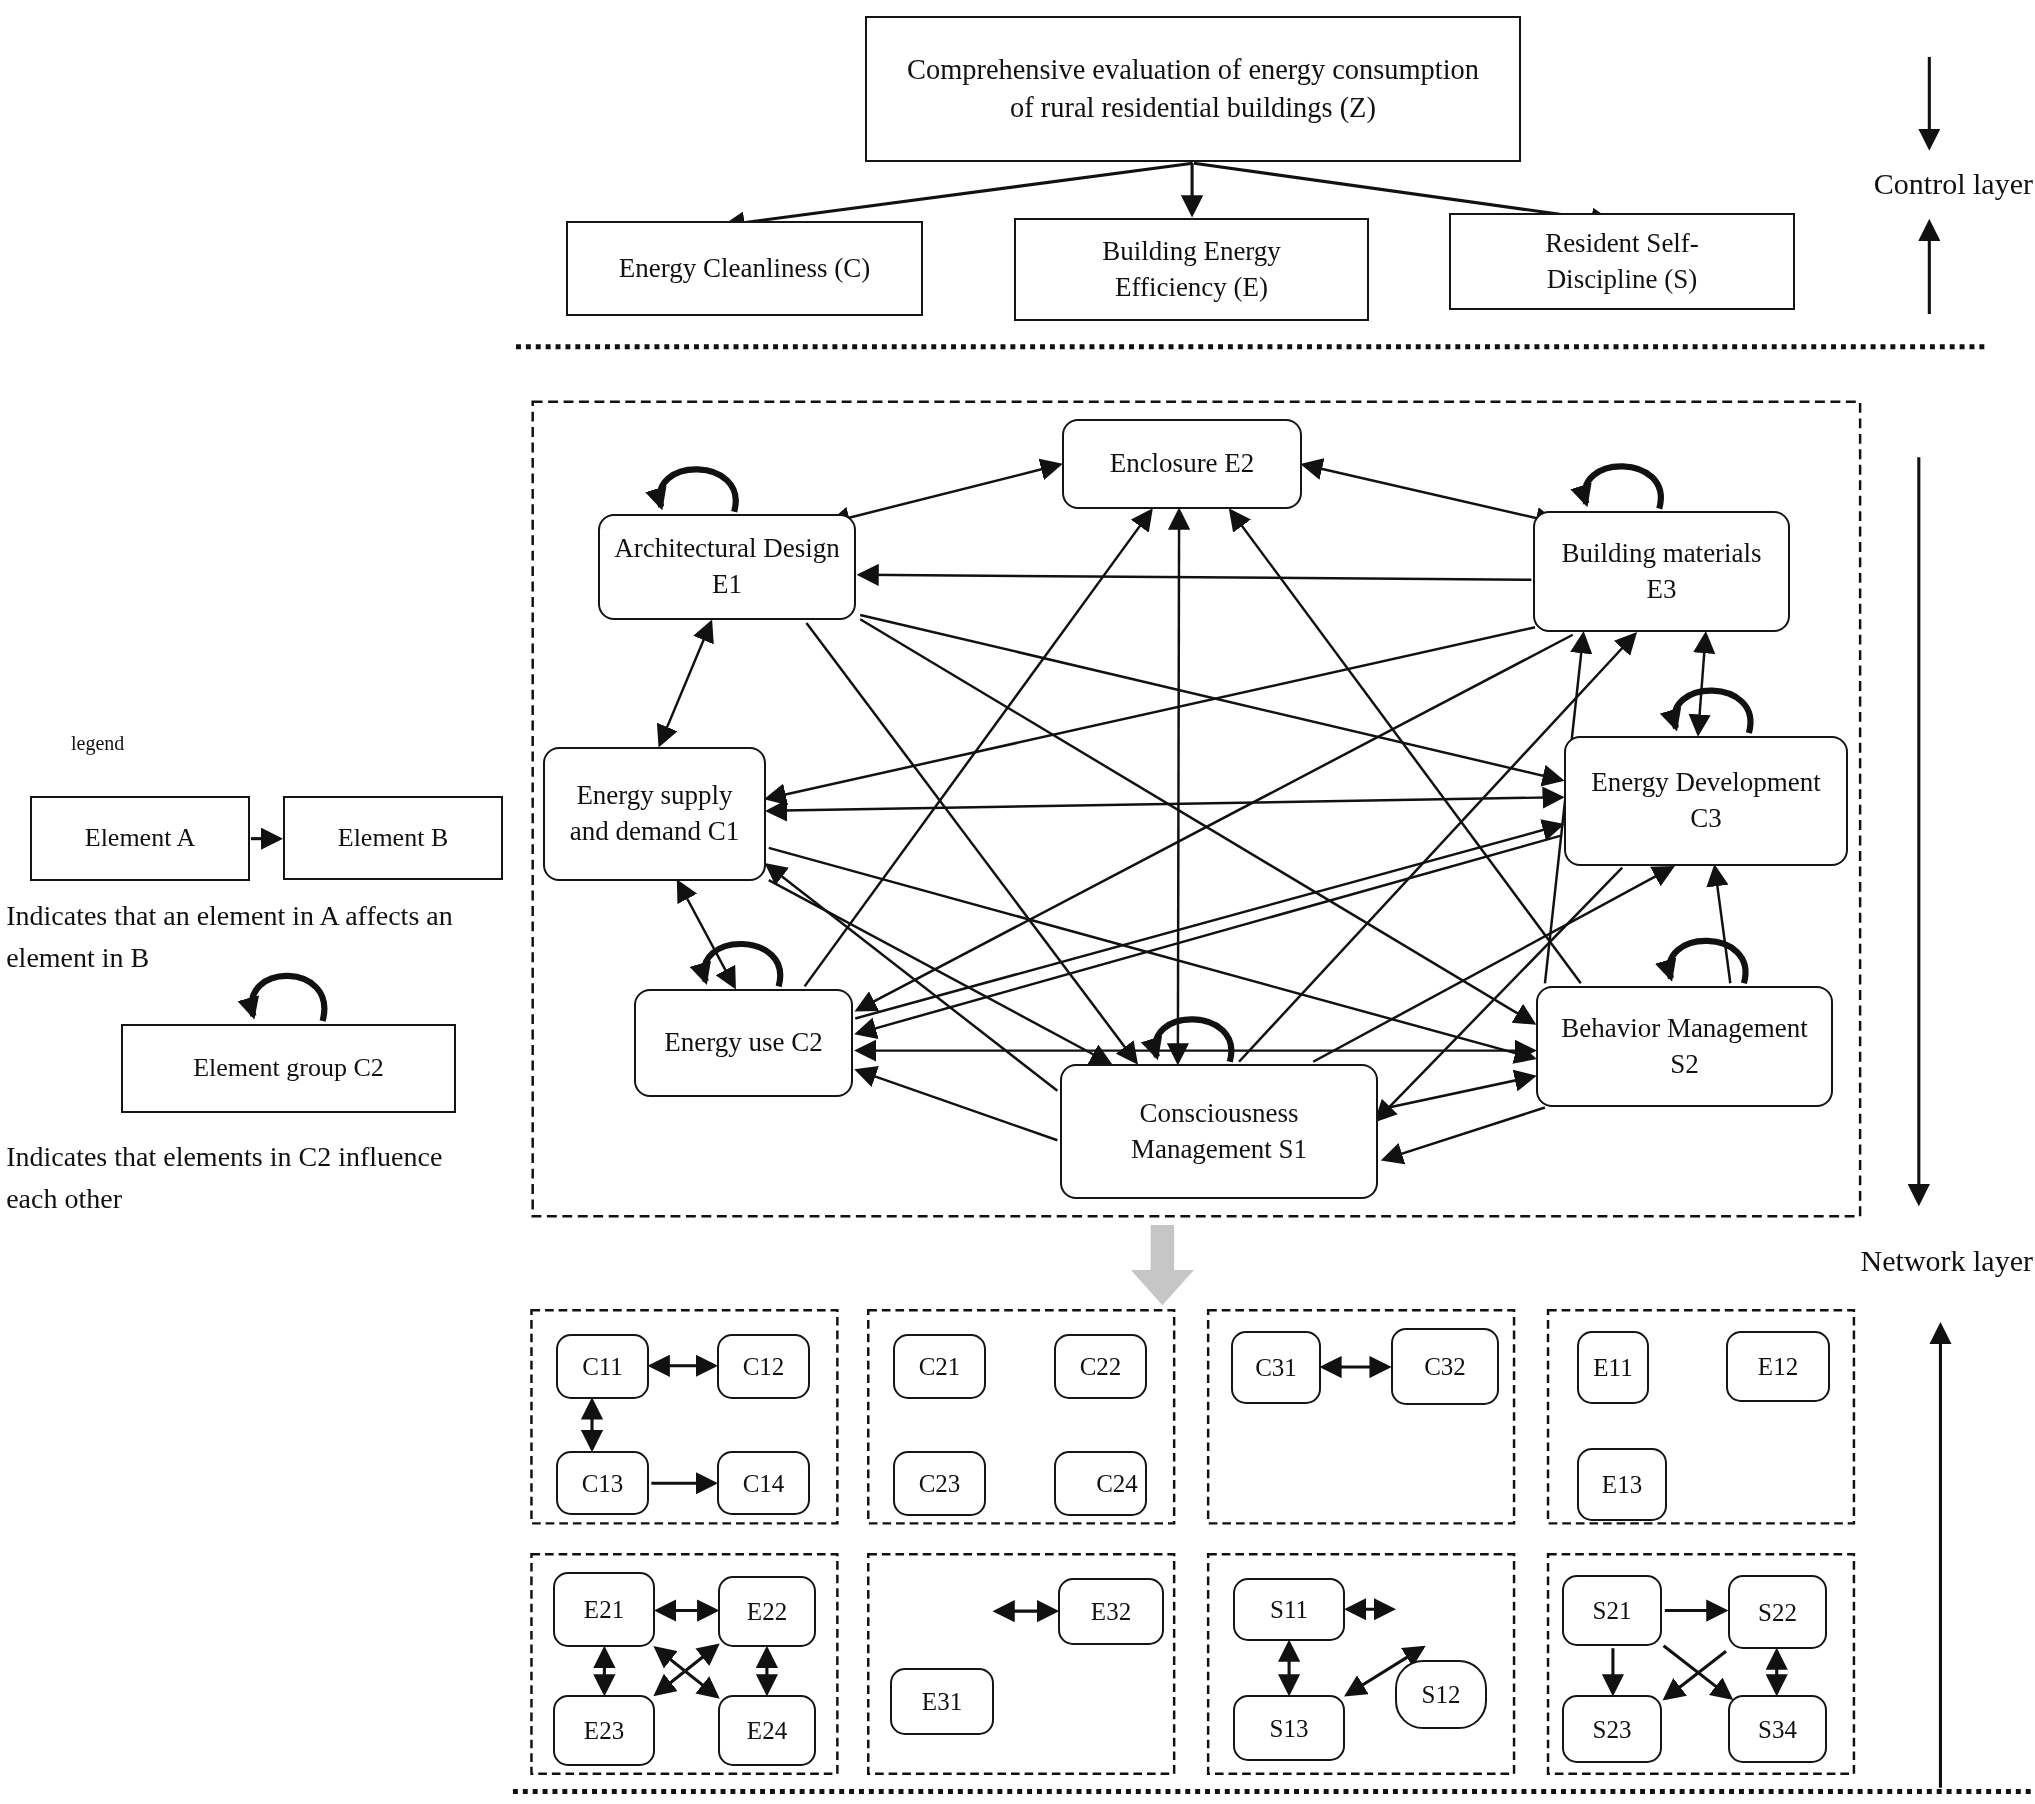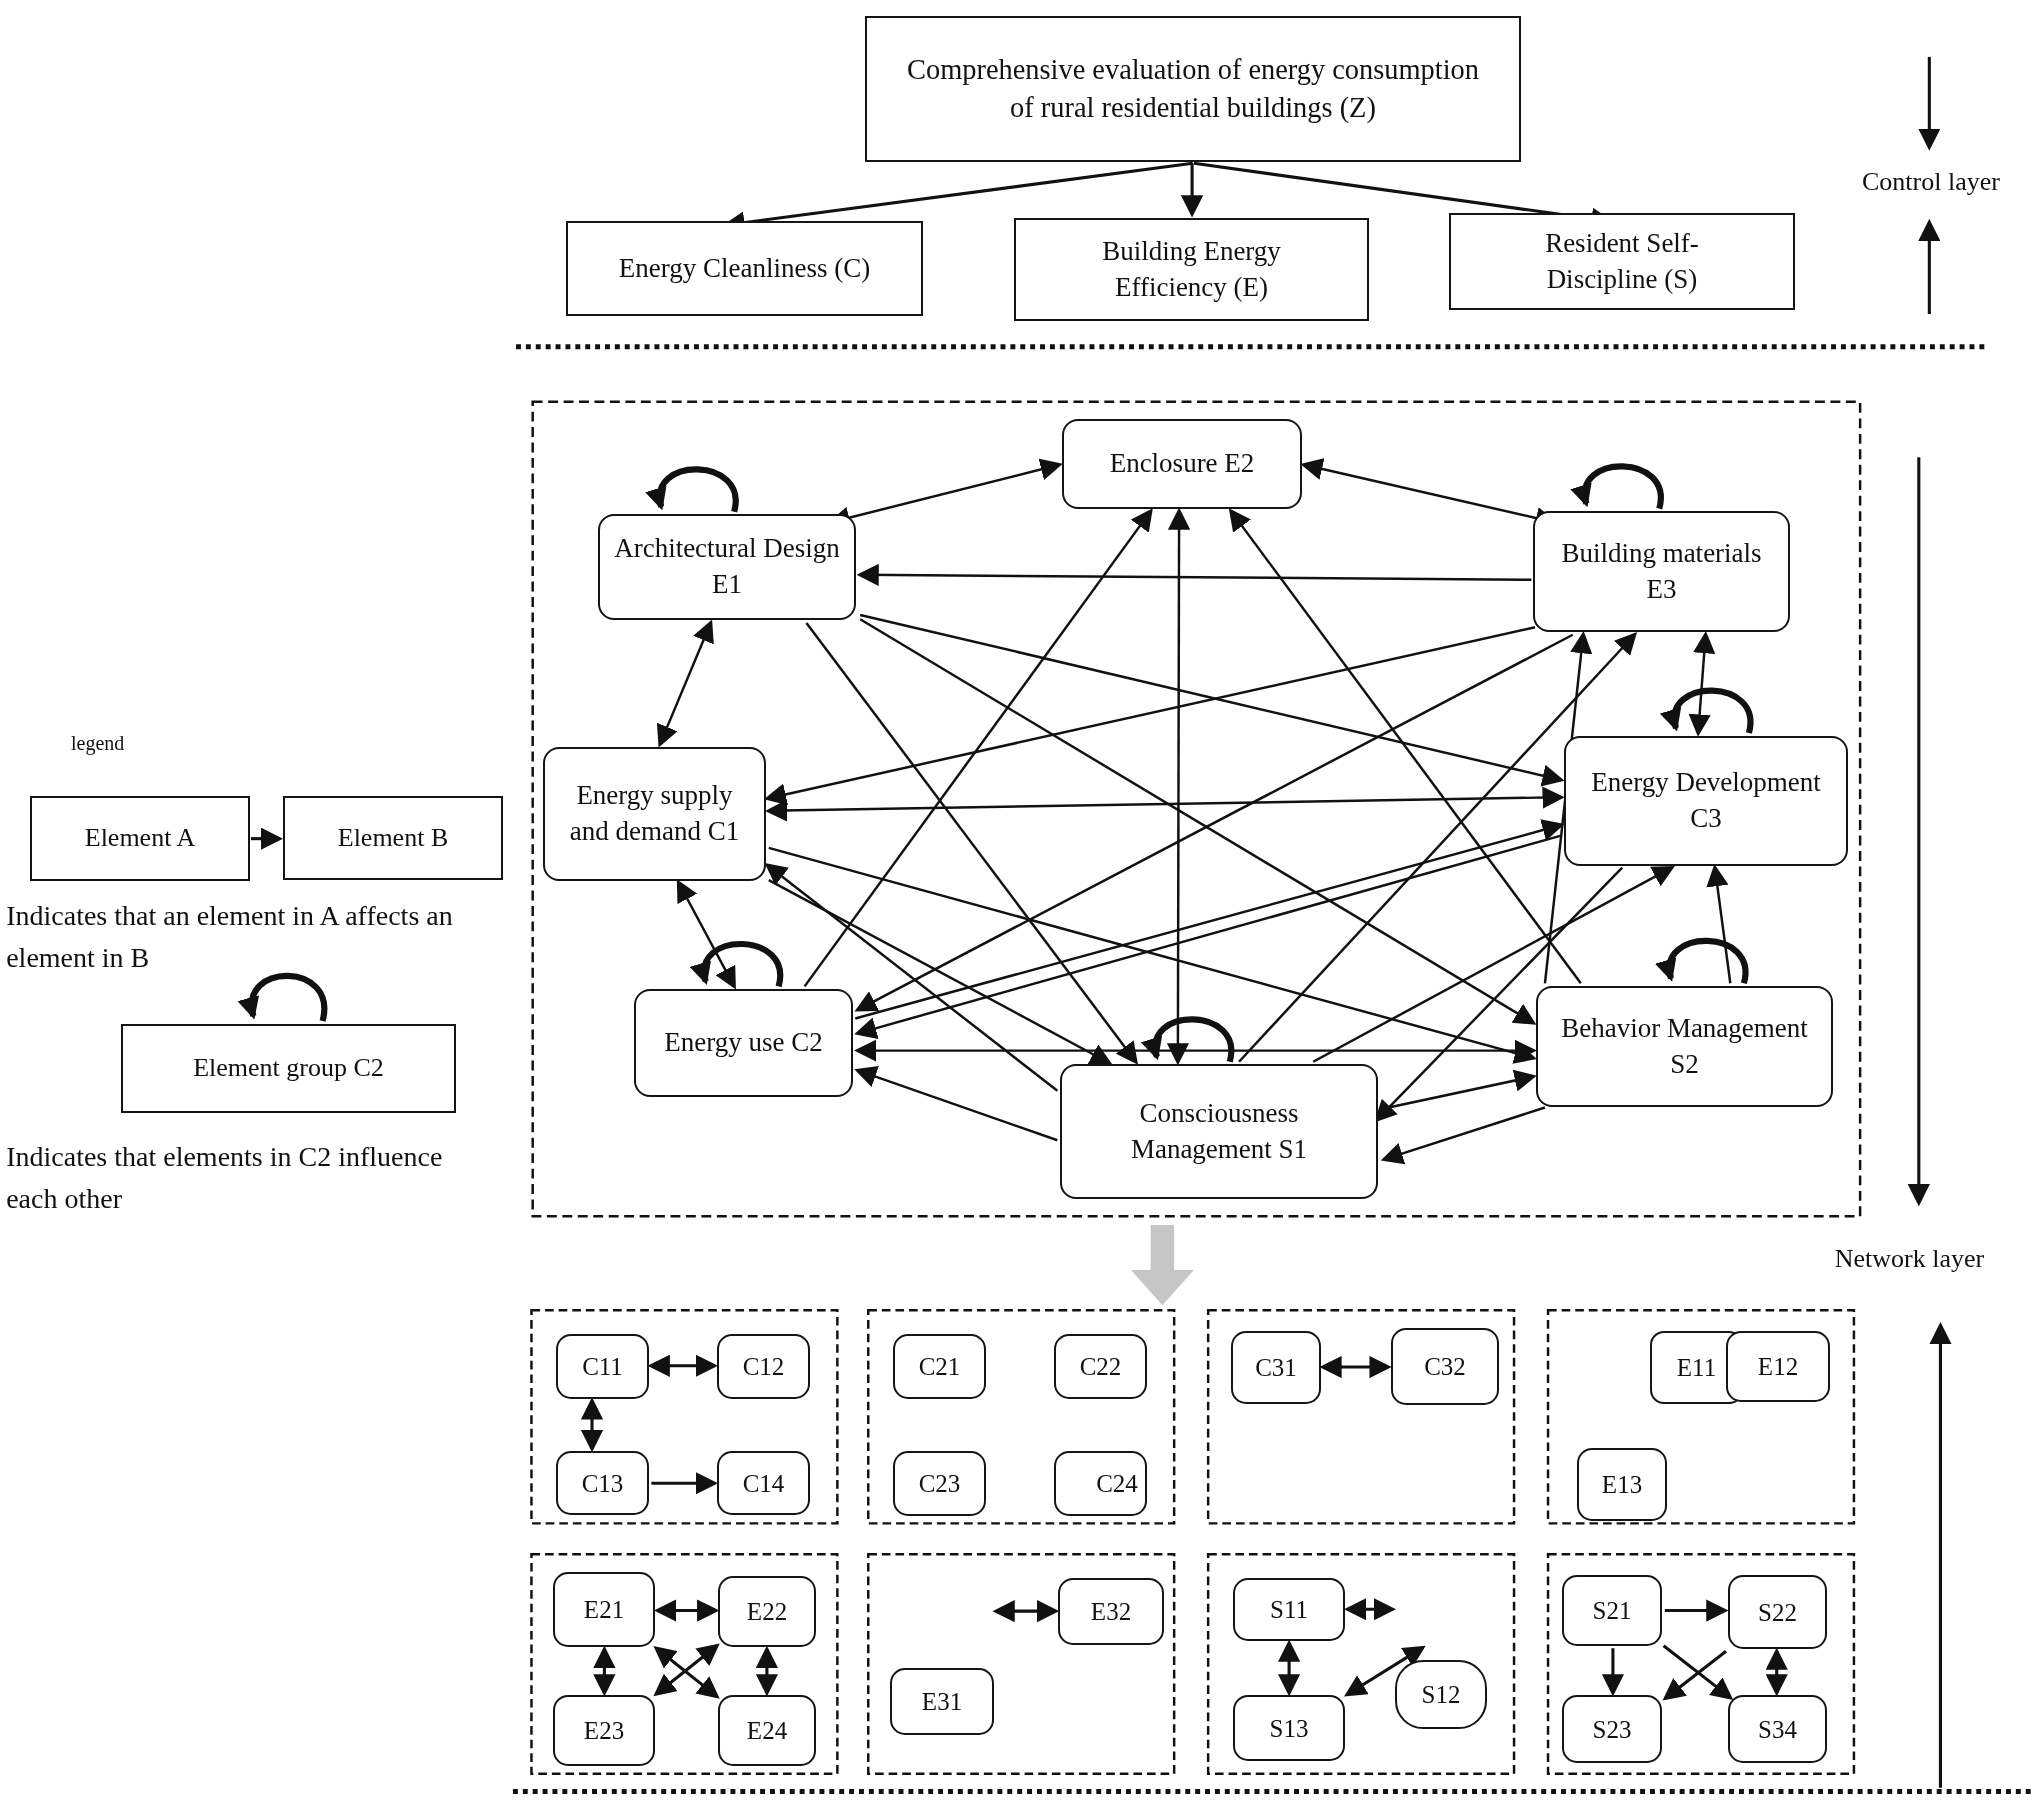--- a/index.html
+++ b/index.html
@@ -6,21 +6,21 @@
   #canvas{position:relative;width:2035px;height:1804px;background:#fff;
           font-family:"Liberation Serif", serif;color:#111;overflow:hidden;}
   #wires{position:absolute;left:0;top:0;width:2035px;height:1804px;}
   .box{position:absolute;border:2.5px solid #151515;background:#fff;
        display:flex;align-items:center;justify-content:center;text-align:center;
        line-height:1.32;box-sizing:border-box;}
   .sq{border-radius:0;font-size:27px;}
   .goal{font-size:28.4px;padding:0 34px;}
   .nbox{border-radius:16px;font-size:27px;padding:0 11px;}
   .ebox{border-radius:15px;font-size:25px;border-width:2.5px;}
-  .lab{position:absolute;font-size:26px;text-align:center;}
+  .lab{position:absolute;font-size:30px;text-align:right;}
   .cap{position:absolute;font-size:28px;line-height:1.5;text-align:left;}
   .legend-title{position:absolute;font-size:20px;}
 </style>
 </head>
 <body>
 
 <div id="canvas">
 
   <svg id="wires" viewBox="0 0 3293 2919" xmlns="http://www.w3.org/2000/svg">
     <defs>
@@ -208,21 +208,21 @@
       <span>C24</span>
     </div>
 
   <div class="box ebox" style="left:1231px;top:1331px;width:90px;height:73px;">
       <span>C31</span>
     </div>
   <div class="box ebox" style="left:1391px;top:1328px;width:108px;height:77px;">
       <span>C32</span>
     </div>
 
-  <div class="box ebox" style="left:1650px;top:1331px;width:93px;height:73px;border-radius:14px;">
+  <div class="box ebox" style="left:1577px;top:1331px;width:72px;height:73px;">
       <span>E11</span>
     </div>
   <div class="box ebox" style="left:1726px;top:1331px;width:104px;height:71px;">
       <span>E12</span>
     </div>
   <div class="box ebox" style="left:1577px;top:1448px;width:90px;height:73px;">
       <span>E13</span>
     </div>
 
   <div class="box ebox" style="left:553px;top:1572px;width:102px;height:75px;">

